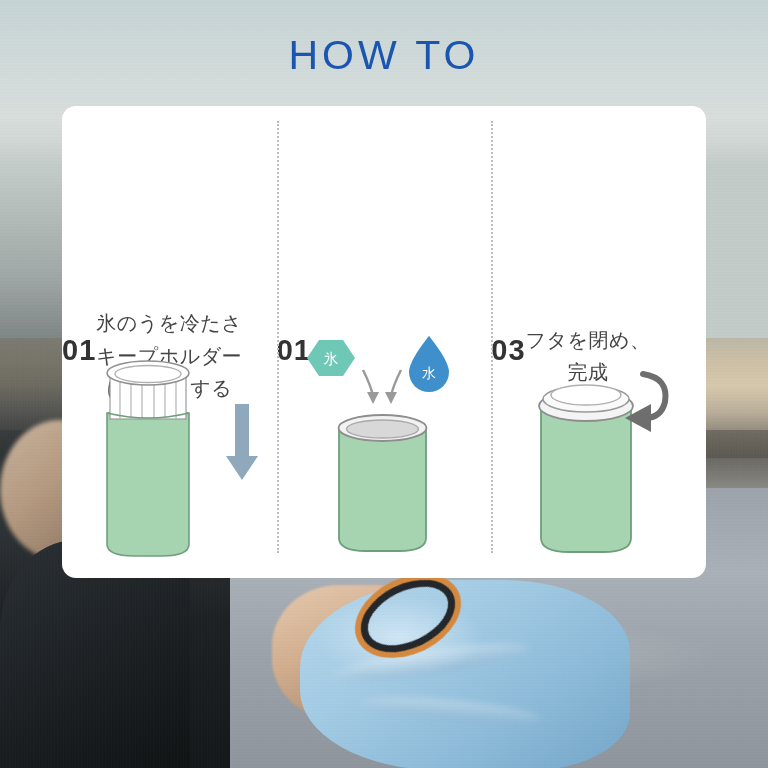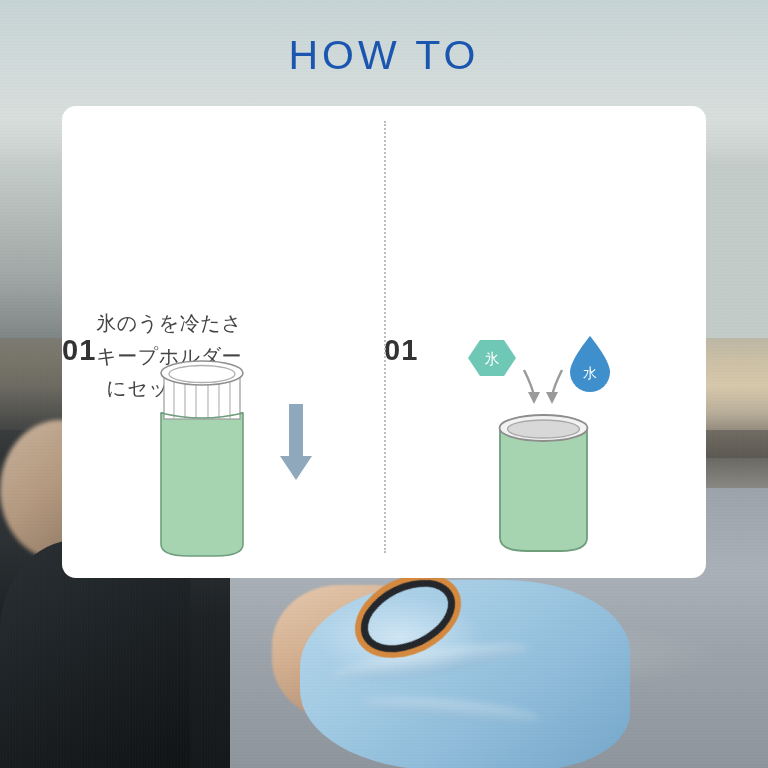--- a/index.html
+++ b/index.html
@@ -268,15 +268,35 @@
           <polygon points="88,56 100,56 94,68" fill="#9a9a9a"></polygon>
 
           <path d="M42 92 L42 202 Q42 215 69 215 L102 215 Q129 215 129 202 L129 92 Z" fill="#a6d4b0" stroke="#6f9e7d" stroke-width="1.8"></path>
 
           <ellipse cx="85.5" cy="92" rx="44" ry="13" fill="#f2f2f2" stroke="#8d8d8d" stroke-width="1.8"></ellipse>
           <ellipse cx="85.5" cy="93" rx="36" ry="9" fill="#d8d8d8" stroke="#a9a9a9" stroke-width="1.4"></ellipse>
         </svg>
       </div>
     </div>
 
+    <div class="step">
+      <div class="step-num">03</div>
+      <div class="step-text">フタを閉め、
+完成</div>
+      <div class="illus">
+        <svg width="175" height="200" viewBox="0 0 175 200">
+
+          <path d="M30 42 L30 172 Q30 186 58 186 L92 186 Q120 186 120 172 L120 42 Z" fill="#a6d4b0" stroke="#6f9e7d" stroke-width="1.8"></path>
+
+          <ellipse cx="75" cy="40" rx="47" ry="15" fill="#f4f4f4" stroke="#8d8d8d" stroke-width="1.8"></ellipse>
+          <ellipse cx="75" cy="33" rx="43" ry="13" fill="#fafafa" stroke="#9a9a9a" stroke-width="1.6"></ellipse>
+          <ellipse cx="75" cy="29" rx="35" ry="10" fill="#ffffff" stroke="#b0b0b0" stroke-width="1.4"></ellipse>
+
+          <g>
+            <path d="M132 8 Q158 12 154 36 Q150 52 134 52" fill="none" stroke="#6e6e6e" stroke-width="6" stroke-linecap="round"></path>
+            <polygon points="140,38 140,66 114,52" fill="#6e6e6e"></polygon>
+          </g>
+        </svg>
+      </div>
+    </div>
 
   </div>
 </div>
 
 </body></html>

